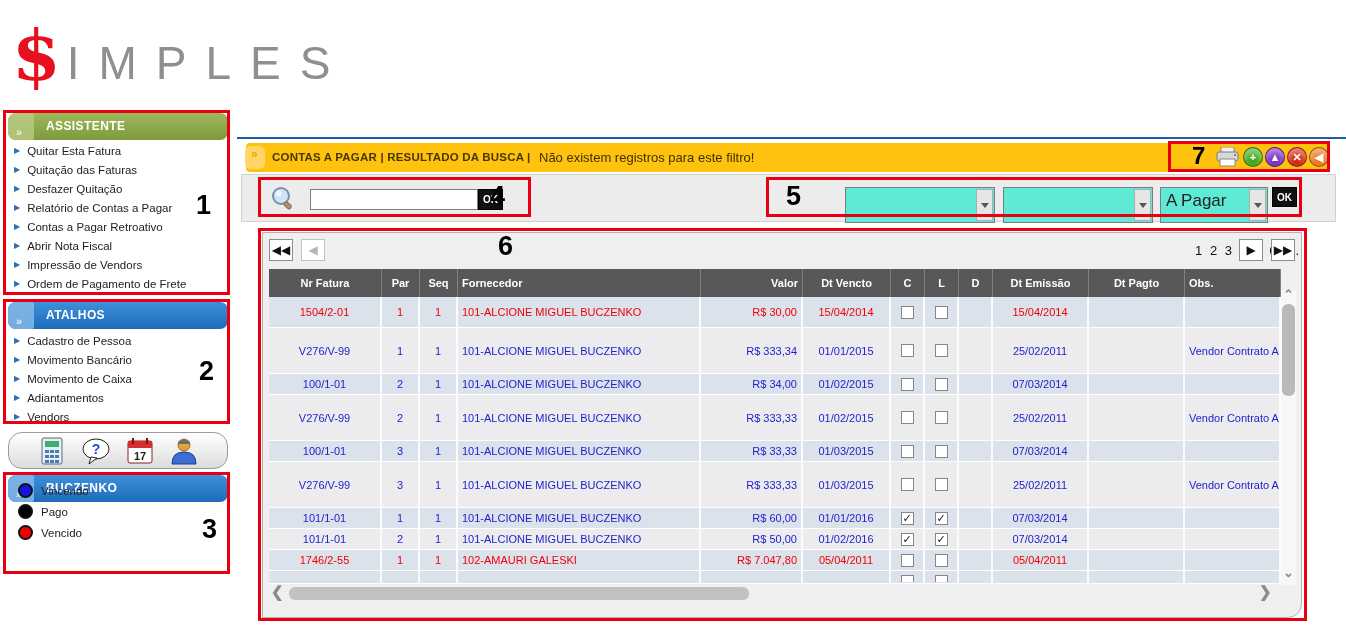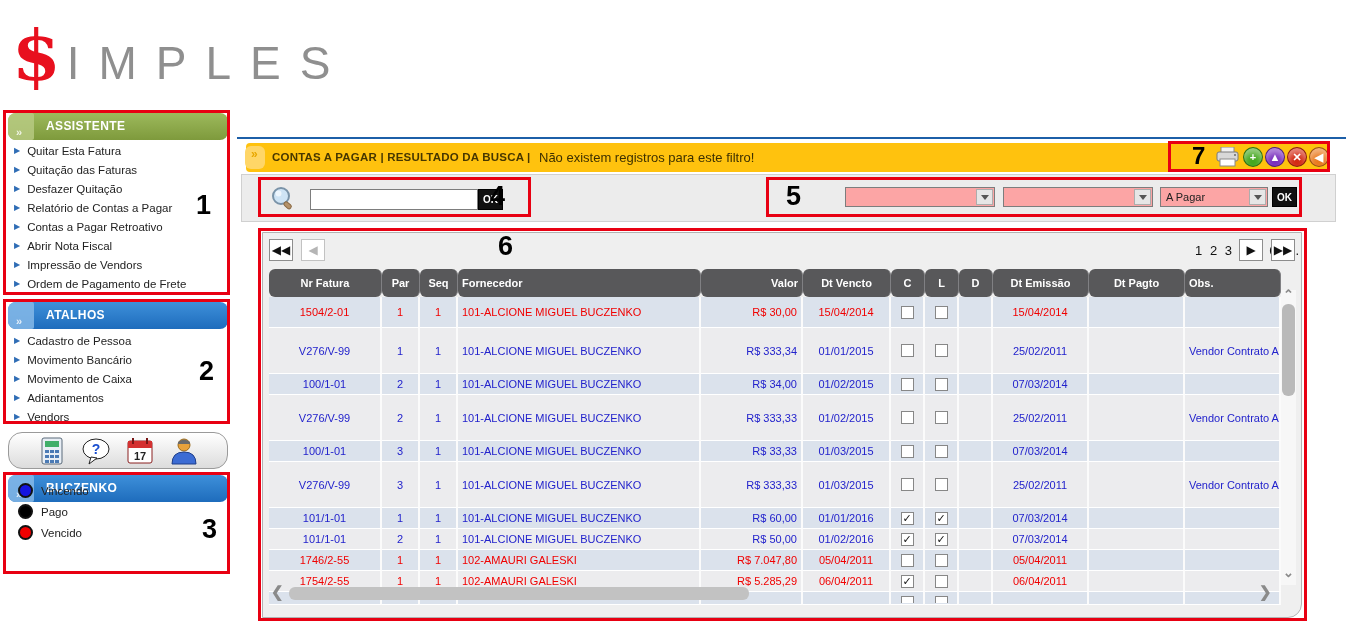--- a/index.html
+++ b/index.html
@@ -55,37 +55,37 @@
   
   .legend-item { display:flex; align-items:center; height:21px; font-size:11.5px; color:#222; }
   .legend-dot { width:15px; height:15px; border-radius:50%; border:2px solid #111; margin:0 8px 0 10px; }
 
   
   .filterband { position:absolute; left:241px; top:174px; width:1095px; height:48px; background:#ececec; border:1px solid #d0d0d0; }
   .searchbox { position:absolute; top:186px; display:flex; align-items:center; }
   .search-input { width:168px; height:21px; border:1px solid #7d7d7d; font-size:12px; padding:0 4px; }
   .okbtn { width:25px; height:21px; background:#111; color:#fff; font-size:10px; font-weight:bold;
     border:1px solid #000; display:flex; align-items:center; justify-content:center; cursor:pointer; }
-  .fselect { position:absolute; top:187px; height:20px; background:#fca5a5; border:1px solid #7d7d7d; font-size:11px; color:#222; cursor:pointer; }
+  .fselect { position:absolute; top:187px; height:36px; background:#5eead4; border:1px solid #7d7d7d; font-size:17px; color:#222; cursor:pointer; }
   .fselect .val { position:absolute; left:5px; top:3px; }
   .fselect .arrowbox { position:absolute; right:1px; top:1px; bottom:1px; width:17px; background:#e6e6e6;
     border:1px solid #adadad; display:flex; align-items:center; justify-content:center; }
   .fselect .arrowbox:after { content:""; border:4px solid transparent; border-top:5px solid #555; margin-top:4px; }
 
   
   .tablepanel { position:absolute; left:262px; top:232px; width:1040px; height:386px; background:#efefef;
     border:1px solid #b2b2b2; border-bottom-right-radius:14px; }
   .pgbtn { position:absolute; top:6px; width:24px; height:22px; background:#fff; border:1px solid #8d8d8d;
     text-align:center; line-height:20px; font-size:12px; color:#111; cursor:pointer; }
   .pgbtn.dis { color:#b5b5b5; border-color:#c2c2c2; }
   .pages { position:absolute; left:0; right:0; top:10px; text-align:right; font-size:13px; color:#111; letter-spacing:2px; cursor:pointer; }
 
   table.grid { position:absolute; left:6px; top:36px; width:1012px; border-collapse:separate; border-spacing:0; table-layout:fixed; }
   table.grid th { background:#58585a; color:#fff; font-size:11px; font-weight:bold; height:21px;
-    border-right:1px solid #808083; padding:8px 4px;border-radius:6px; }
+    border-right:1px solid #808083; padding:8px 4px; }
   table.grid td { font-size:11px; padding:0 4px; border-right:2px solid #fbfbfb; border-bottom:1px solid #fff;
     overflow:hidden; white-space:nowrap; }
   tr.r-even td { background:#dbe2ec; }
   tr.r-odd td { background:#ececee; }
   tr.red td { color:#f00000; }
   tr.blue td { color:#2222cc; }
   td.c-center { text-align:center; }
   td.c-right { text-align:right; }
   td.obs { white-space:pre-line; text-align:right; font-size:10.5px; line-height:14px; padding-right:6px; }
   tr.partial td { height:8px; }
@@ -481,34 +481,20 @@
             <td class="">102-AMAURI GALESKI</td>
             <td class="c-right">R$ 7.047,80</td>
             <td class="c-center">05/04/2011</td>
             <td class="c-center"><span class="cb"></span></td>
             <td class="c-center"><span class="cb"></span></td>
             <td class="c-center"></td>
             <td class="c-center">05/04/2011</td>
             <td class="c-center"></td>
             <td class="obs"></td>
           </tr>
-          <tr class="r-odd red" style="height: 21px;">
-            <td class="c-center">1754/2-55</td>
-            <td class="c-center">1</td>
-            <td class="c-center">1</td>
-            <td class="">102-AMAURI GALESKI</td>
-            <td class="c-right">R$ 5.285,29</td>
-            <td class="c-center">06/04/2011</td>
-            <td class="c-center"><span class="cb">✓</span></td>
-            <td class="c-center"><span class="cb"></span></td>
-            <td class="c-center"></td>
-            <td class="c-center">06/04/2011</td>
-            <td class="c-center"></td>
-            <td class="obs"></td>
-          </tr>
           <tr class="r-even partial red">
             <td></td>
             <td></td>
             <td></td>
             <td></td>
             <td></td>
             <td></td>
             <td class="c-center"><span class="cb" style="height:7px;border-bottom:none"></span></td>
             <td class="c-center"><span class="cb" style="height:7px;border-bottom:none"></span></td>
             <td></td>

